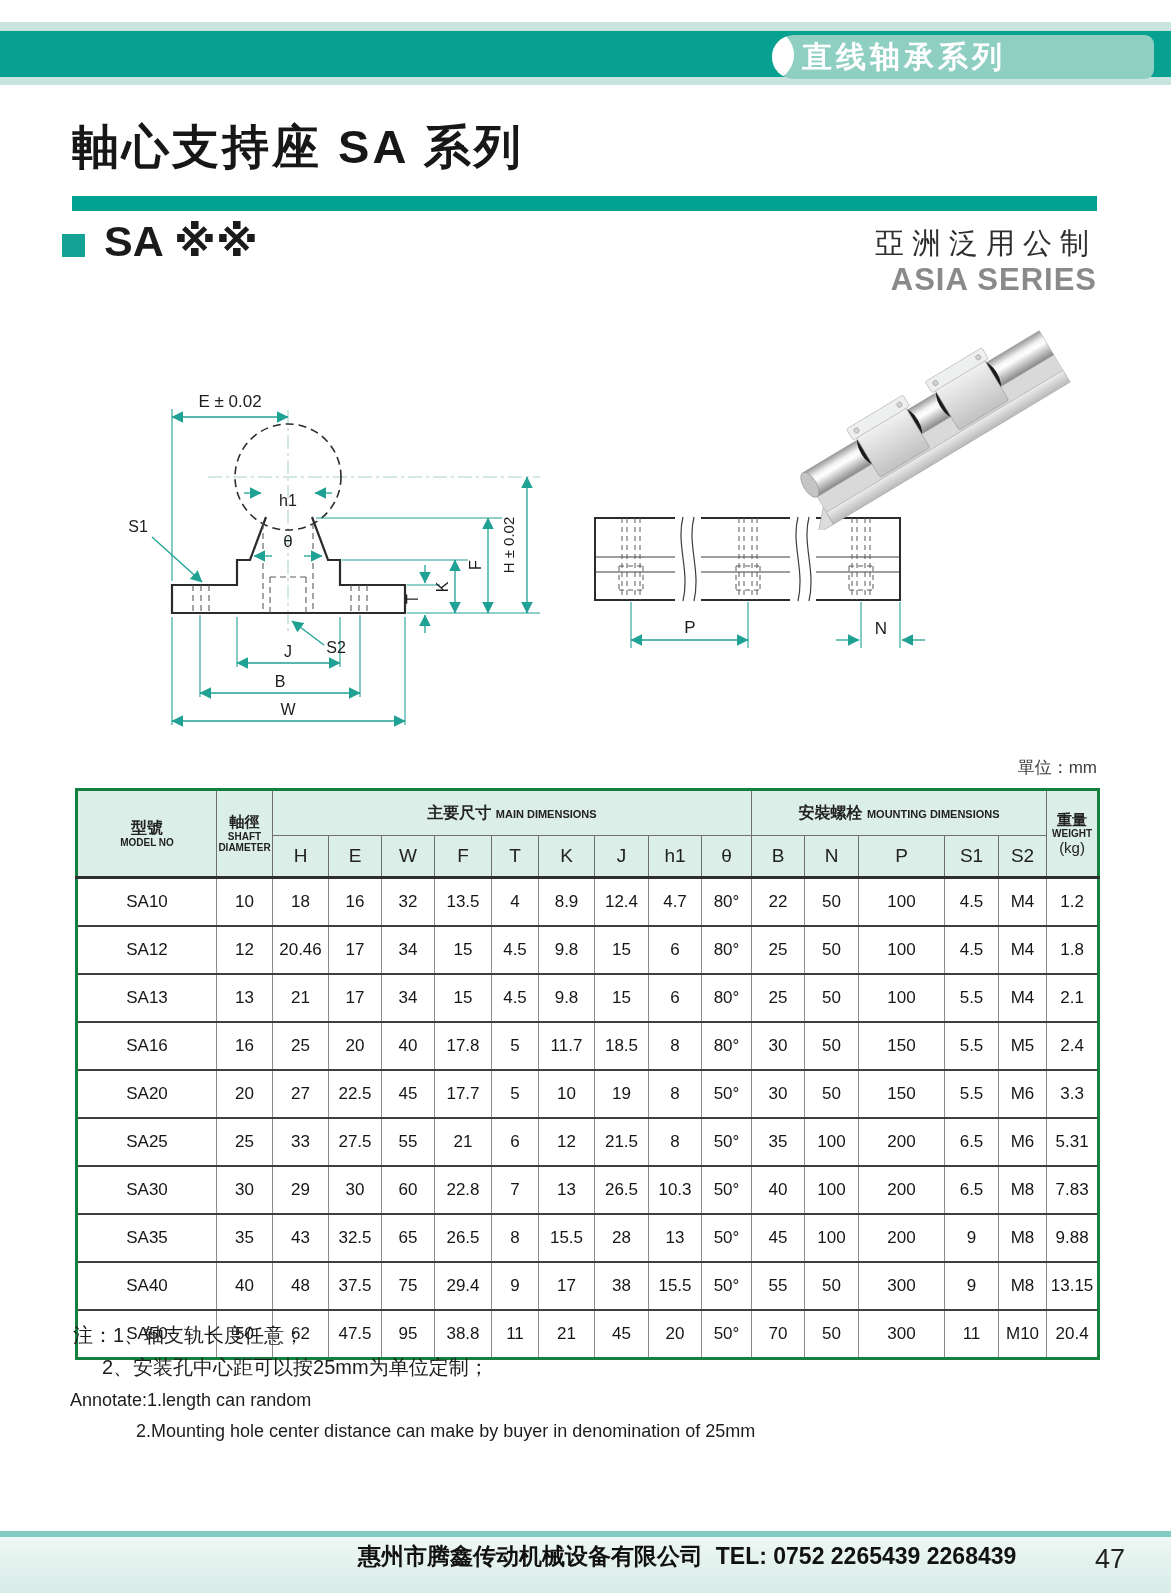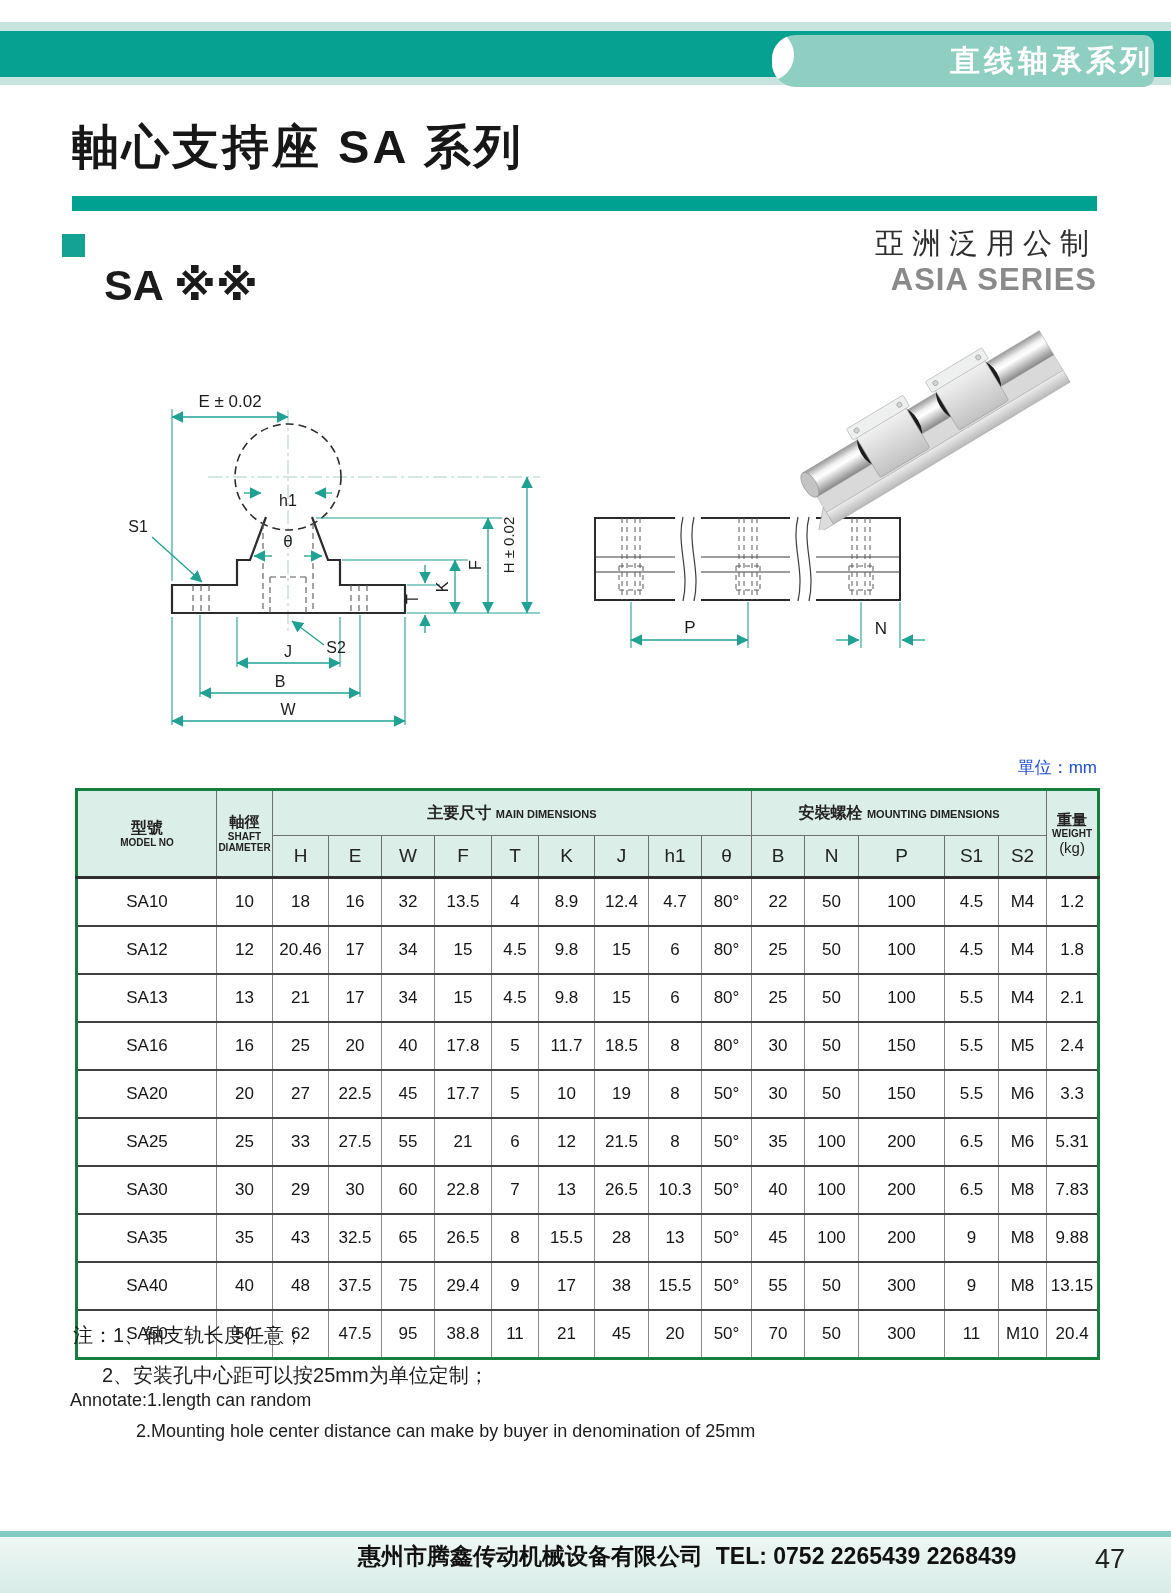--- a/index.html
+++ b/index.html
@@ -7,49 +7,49 @@
     position:relative;width:1171px;height:1593px;background:#ffffff;
     font-family:"Liberation Sans","DejaVu Sans",sans-serif;color:#1f1f1f;
     overflow:hidden;margin:0 auto;
   }
   
   .band{
     position:absolute;left:0;top:22px;width:1171px;height:46px;
     background:#07A191;border-top:9px solid #c7e4de;border-bottom:8px solid #c7e4de;
   }
   .band-capsule{
-    position:absolute;left:772px;top:35px;width:382px;height:52px;
+    position:absolute;left:772px;top:35px;width:382px;height:44px;
     background:#8FCFC2;border-radius:24px 10px 10px 24px;overflow:hidden;
-    display:flex;align-items:center;justify-content:flex-end;
+    display:flex;align-items:center;justify-content:flex-start;
   }
   .band-capsule::before{
     content:"";position:absolute;left:-30px;top:-6px;width:52px;height:52px;
     border-radius:50%;background:#ffffff;
   }
   .band-capsule span{
     color:#ffffff;font-size:30px;font-weight:bold;letter-spacing:4px;padding-left:30px;
   }
   
   .page-title{
     position:absolute;left:72px;top:116px;font-size:47px;font-weight:bold;
     letter-spacing:3px;color:#171717;
   }
   .title-bar{
     position:absolute;left:72px;top:196px;width:1025px;height:15px;background:#00A191;
   }
   
   .sec-square{position:absolute;left:62px;top:234px;width:23px;height:23px;background:#14A294;}
-  .sec-label{position:absolute;left:104px;top:216px;font-size:43px;font-weight:bold;color:#1b1b1b;margin-top:44px;}
+  .sec-label{position:absolute;left:104px;top:216px;font-size:43px;font-weight:bold;color:#1b1b1b;}
   .series-cn{position:absolute;right:74px;top:224px;font-size:29px;letter-spacing:8px;color:#2e2e2e;text-align:right;}
   .series-en{position:absolute;right:74px;top:262px;font-size:31px;font-weight:bold;color:#8a8a8a;letter-spacing:1px;text-align:right;}
   
   .svg-abs{position:absolute;}
   svg text{font-family:"Liberation Sans","DejaVu Sans",sans-serif;fill:#1c1c1c;}
   
-  .unit-label{position:absolute;right:74px;top:756px;font-size:17px;color:#1d4ed8;}
+  .unit-label{position:absolute;right:74px;top:756px;font-size:17px;color:#404040;}
   table.dims{
     position:absolute;left:75px;top:788px;width:1022px;border-collapse:collapse;
     table-layout:fixed;border:3px solid #15803d;background:#ffffff;
   }
   table.dims th{
     background:#DCEEE8;border:1px solid #6f6f6f;font-weight:bold;color:#222;
     padding:0;line-height:1.15;
   }
   table.dims thead tr.grp th{height:44px;}
   table.dims thead tr.cols th{height:40px;font-size:19px;font-weight:500;}
@@ -59,21 +59,21 @@
     text-align:center;font-size:17px;height:44px;color:#161616;background:#ffffff;
   }
   .hdr-cn{font-size:16px;display:block;}
   .hdr-en{font-size:10px;display:block;font-weight:bold;}
   .hdr-inline-cn{font-size:16px;}
   .hdr-inline-en{font-size:11px;text-align:center;}
   .hdr-kg{font-size:15px;display:block;font-weight:500;}
   
   .note{position:absolute;color:#1d1d1d;}
   .note-cn1{left:73px;top:1322px;font-size:20px;}
-  .note-cn2{left:102px;top:1354px;font-size:20px;margin-top:8px;}
+  .note-cn2{left:102px;top:1354px;font-size:20px;}
   .note-en1{left:70px;top:1390px;font-size:18px;}
   .note-en2{left:136px;top:1421px;font-size:18px;}
   
   .footer-band{
     position:absolute;left:0;top:1531px;width:1171px;height:62px;
     border-top:6px solid #82CBC0;
     background:linear-gradient(#eef7f4,#d6ebe6);
   }
   .footer-text{position:absolute;left:358px;top:1541px;font-size:23px;font-weight:bold;color:#111;}
   .footer-page{position:absolute;left:1086px;top:1544px;font-size:27px;color:#222;margin-left:9px;}

